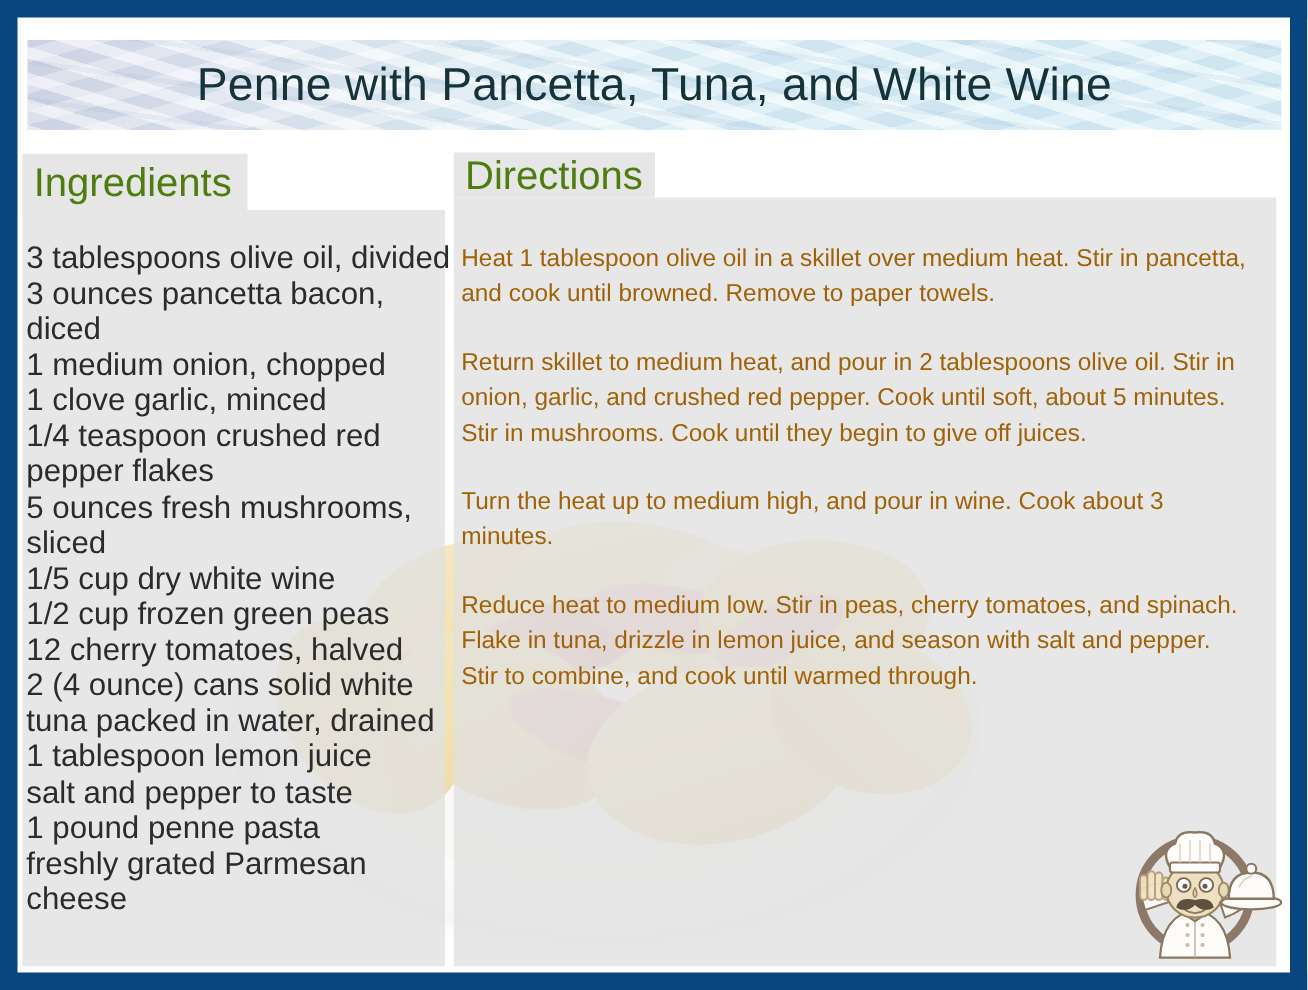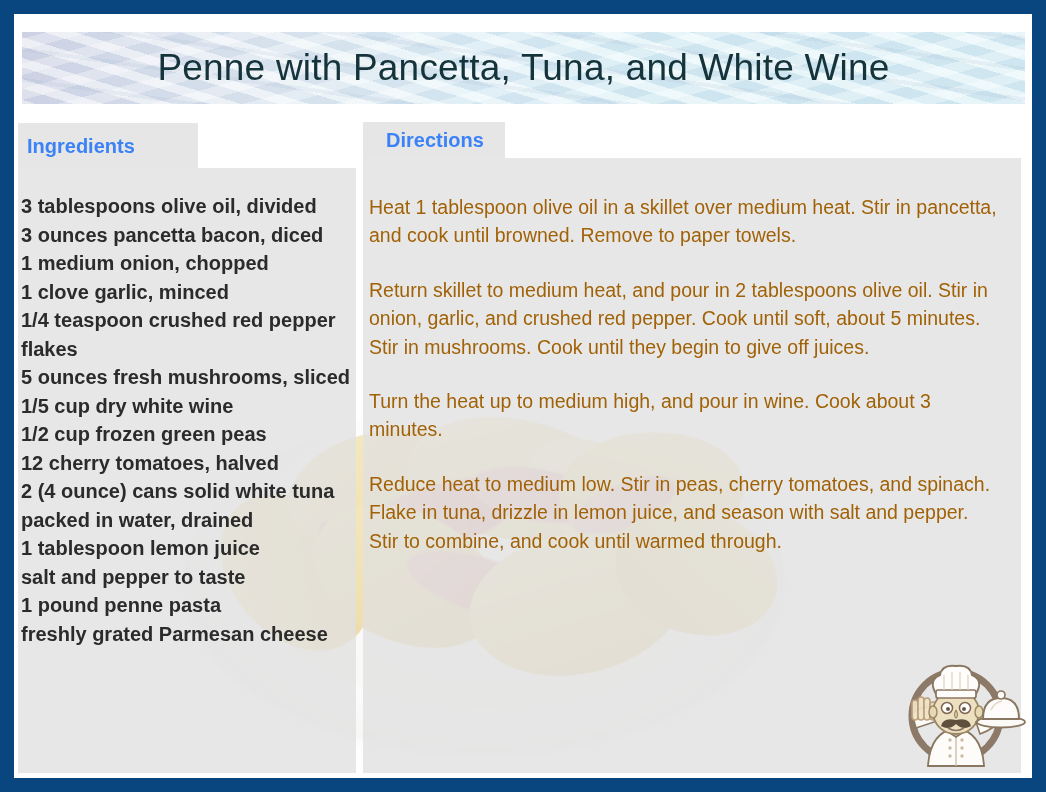--- a/index.html
+++ b/index.html
@@ -199,42 +199,41 @@
   .head-ingredients {
     left: 18px;
     top: 123px;
     width: 180px;
     height: 45px;
     padding-left: 9px;
   }
   .head-directions {
     left: 363px;
     top: 122px;
-    width: 142px;
+    width: 161px;
     height: 36px;
-    padding-left: 23px;
+    padding-left: 9px;
   }
   .panel-head-text {
-    font-size: 20px;
-    font-weight: 700;
-    color: #3b82f6;
+    font-size: 32px;
+    font-weight: 400;
+    color: #4d7c0f;
     line-height: 1;
     white-space: nowrap;
   }
 
   .ingredients-list {
     position: absolute;
     z-index: 12;
     left: 21px;
     top: 192px;
     width: 340px;
-    font-size: 20px;
+    font-size: 25px;
     line-height: 28.5px;
     color: #2b2b2b;
-    font-weight: bold;
   }
   .ingredients-list .ing {
     white-space: normal;
   }
 
   .directions-body {
     position: absolute;
     z-index: 12;
     left: 369px;
     top: 193px;

